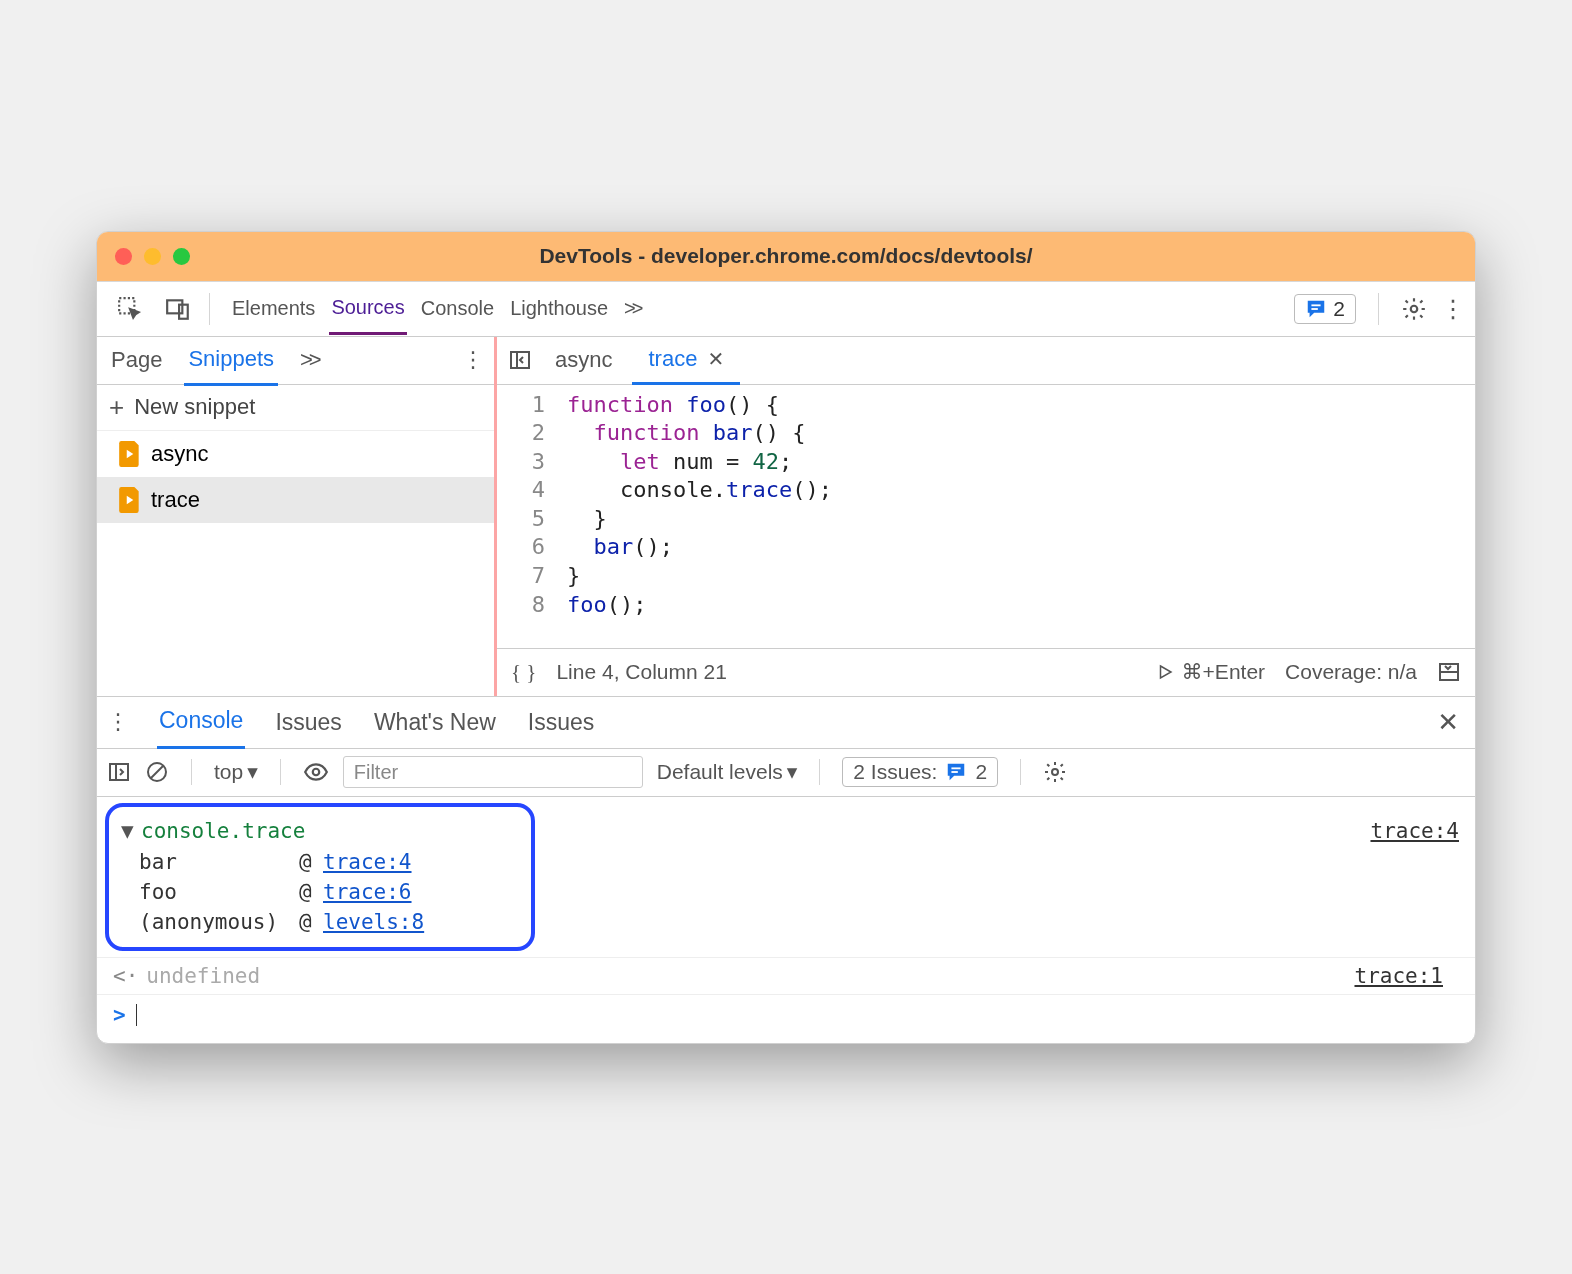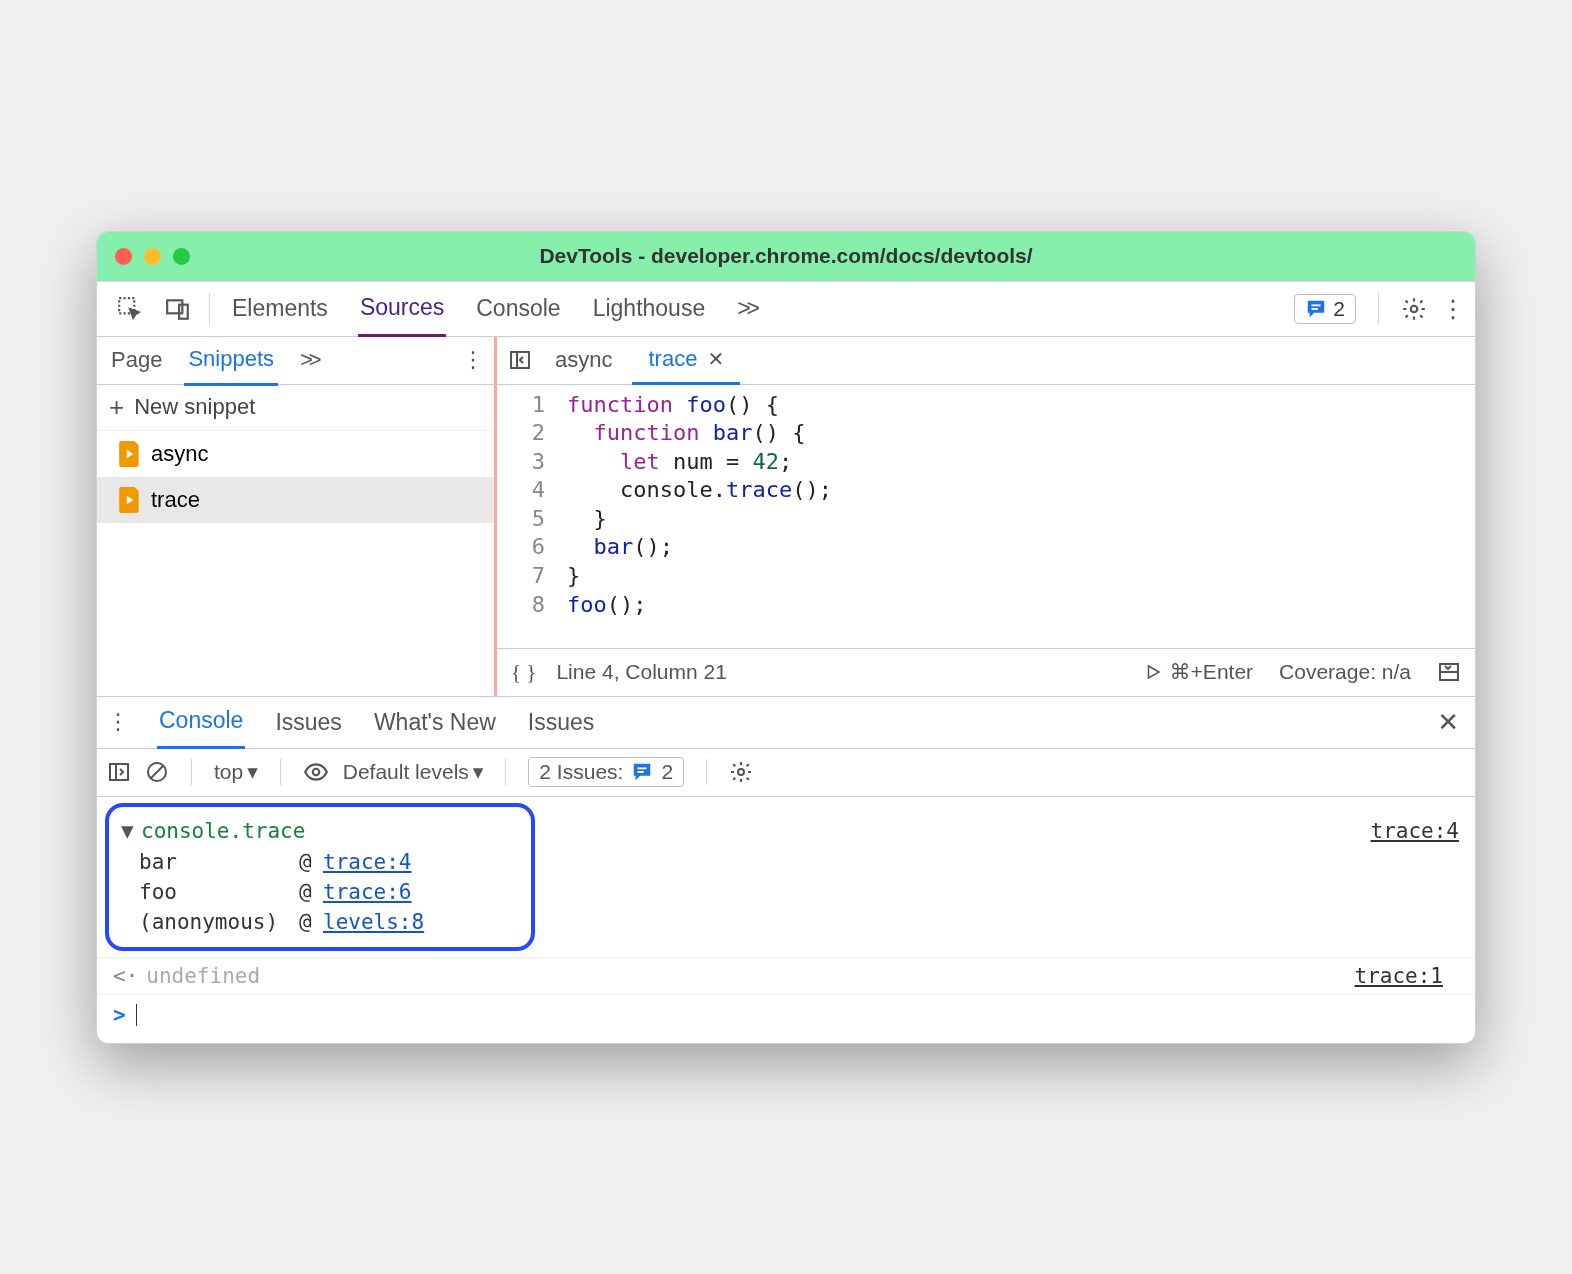--- a/index.html
+++ b/index.html
@@ -1,29 +1,29 @@
 <!DOCTYPE html>
 <html><head>
 <meta charset="utf-8">
 <style>
 * { box-sizing: border-box; margin: 0; padding: 0; }
 body { font-family: -apple-system, "Helvetica Neue", Arial, sans-serif; background: #f0f0f0; display: flex; align-items: center; justify-content: center; min-height: 100vh; }
 .window { width: 1380px; background: #fff; border-radius: 12px; box-shadow: 0 20px 60px rgba(0,0,0,0.35); overflow: hidden; border: 1px solid #d0d0d0; }
-.titlebar { height: 50px; display: flex; align-items: center; padding: 12px 18px; border-bottom: 1px solid #d8d8d8; background: #86efac; position: relative; }
+.titlebar { height: 50px; display: flex; align-items: center; padding: 12px 18px; border-bottom: 1px solid #d8d8d8; background: #fdba74; position: relative; }
 .traffic { display: flex; gap: 12px; }
 .dot { width: 17px; height: 17px; border-radius: 50%; }
 .dot.red { background: #ff5f57; }
 .dot.yellow { background: #febc2e; }
 .dot.green { background: #28c840; }
 .title { position: absolute; left: 50%; transform: translateX(-50%); font-size: 21px; font-weight: 600; color: #333; }
 .main-toolbar { height: 55px; display: flex; align-items: center; border-bottom: 1px solid #ccc; padding: 0 10px; }
 .tb-left { display: flex; align-items: center; gap: 22px; padding: 0 10px; }
 .sep-v { width: 1px; height: 32px; background: #d5d5d5; margin: 0 8px; }
 .icon { display:inline-flex; align-items:center; justify-content:center; }
-.tabs { display: flex; gap: 28px; margin-left: 12px; font-size: 23px; color: #555; align-items:center; height:100%; }
+.tabs { display: flex; gap: 12px; margin-left: 12px; font-size: 20px; color: #555; align-items:center; height:100%; }
 .tb-tab { padding: 13px 2px; cursor: pointer; display:flex; align-items:center; gap:6px; }
 .tb-tab.active { color: #4c1d95; border-bottom: 3px solid #701a75; }
 .tb-right { margin-left:auto; display:flex; align-items:center; gap:14px; }
 .issues-pill { border:1px solid #bbb; border-radius:4px; padding:2px 10px; display:flex; align-items:center; gap:6px; font-size:21px; color:#333; }
 .msg-icon { width:22px; height:22px; }
 .content-row { display:flex; height: 360px; border-bottom:1px solid #ccc; }
 .side-col { width: 400px; border-right:3px solid #fca5a5; display:flex; flex-direction:column; }
 .side-tabs { height: 48px; display:flex; align-items:center; padding:0 10px; gap:18px; font-size:22px; color:#555; border-bottom:1px solid #ccc; }
 .side-tab { padding:11px 4px; cursor:pointer; }
 .side-tab.active { color:#1a73e8; border-bottom:3px solid #1a73e8; }
@@ -37,21 +37,21 @@
 .ed-icon { width:30px; display:flex; justify-content:center; }
 .ed-tab { padding:10px 16px; cursor:pointer; display:flex; align-items:center; gap:10px; }
 .ed-tab.active { color:#1a73e8; border-bottom:3px solid #1a73e8; }
 .code-area { flex:1; display:flex; font-family: Menlo, Consolas, monospace; font-size:22px; line-height:1.3; }
 .gutter { width:60px; text-align:right; padding:6px 12px 6px 6px; color:#888; background:#fff; }
 .code { flex:1; padding:6px 0 6px 10px; white-space:pre; color:#222; }
 .kw { color:#9b2393; }
 .fn { color:#0d22aa; }
 .num { color:#116544; }
 .ed-status { height:48px; border-top:1px solid #ccc; display:flex; align-items:center; padding:0 14px; font-size:21px; color:#555; gap:20px; }
-.ed-status .r { margin-left:auto; display:flex; align-items:center; gap:26px; }
+.ed-status .r { margin-left:auto; display:flex; align-items:center; gap:20px; }
 .drawer-tabs { height:52px; display:flex; align-items:center; padding:0 10px; gap:28px; font-size:23px; color:#555; border-bottom:1px solid #ccc; }
 .drawer-tab { padding:12px 2px; cursor:pointer; }
 .drawer-tab.active { color:#1a73e8; border-bottom:3px solid #1a73e8; }
 .drawer-close { margin-left:auto; font-size:26px; color:#555; cursor:pointer; padding:6px; }
 .console-toolbar { height:48px; display:flex; align-items:center; padding:18px 10px; gap:14px; font-size:21px; color:#555; border-bottom:1px solid #ccc; }
 .ctx { display:flex; align-items:center; gap:4px; }
 .filter { flex:0 0 300px; height:32px; border:1px solid #ccc; border-radius:3px; padding:0 10px; font-size:20px; color:#888; display:flex; align-items:center; }
 .levels { display:flex; align-items:center; gap:4px; }
 .issues-box { border:1px solid #bbb; border-radius:4px; padding:2px 10px; display:flex; align-items:center; gap:8px; }
 .console-body { font-family: Menlo, Consolas, monospace; font-size:21px; }
@@ -249,20 +249,23 @@
       <span>top</span>
       <span style="color:#555;">▾</span>
     </div>
     <div class="sep-v" style="height:26px;"></div>
     <span>
       <svg width="26" height="26" viewBox="0 0 24 24" fill="none" stroke="#555" stroke-width="2">
           <circle cx="12" cy="12" r="3"></circle>
           <path d="M2 12c2-4 6-7 10-7s8 3 10 7c-2 4-6 7-10 7s-8-3-10-7z"></path>
         </svg>
     </span>
+    <div class="filter">
+      <span>Filter</span>
+    </div>
     <div class="levels">
       <span>Default levels</span>
       <span style="color:#555;">▾</span>
     </div>
     <div class="sep-v" style="height:26px;"></div>
     <div class="issues-box">
       <span>2 Issues:</span>
       <svg class="msg-icon" viewBox="0 0 24 24" fill="#1a73e8">
           <path d="M3 3h18v13H10l-5 5v-5H3z"></path>
           <rect x="7" y="7" width="10" height="2" fill="#fff"></rect>

